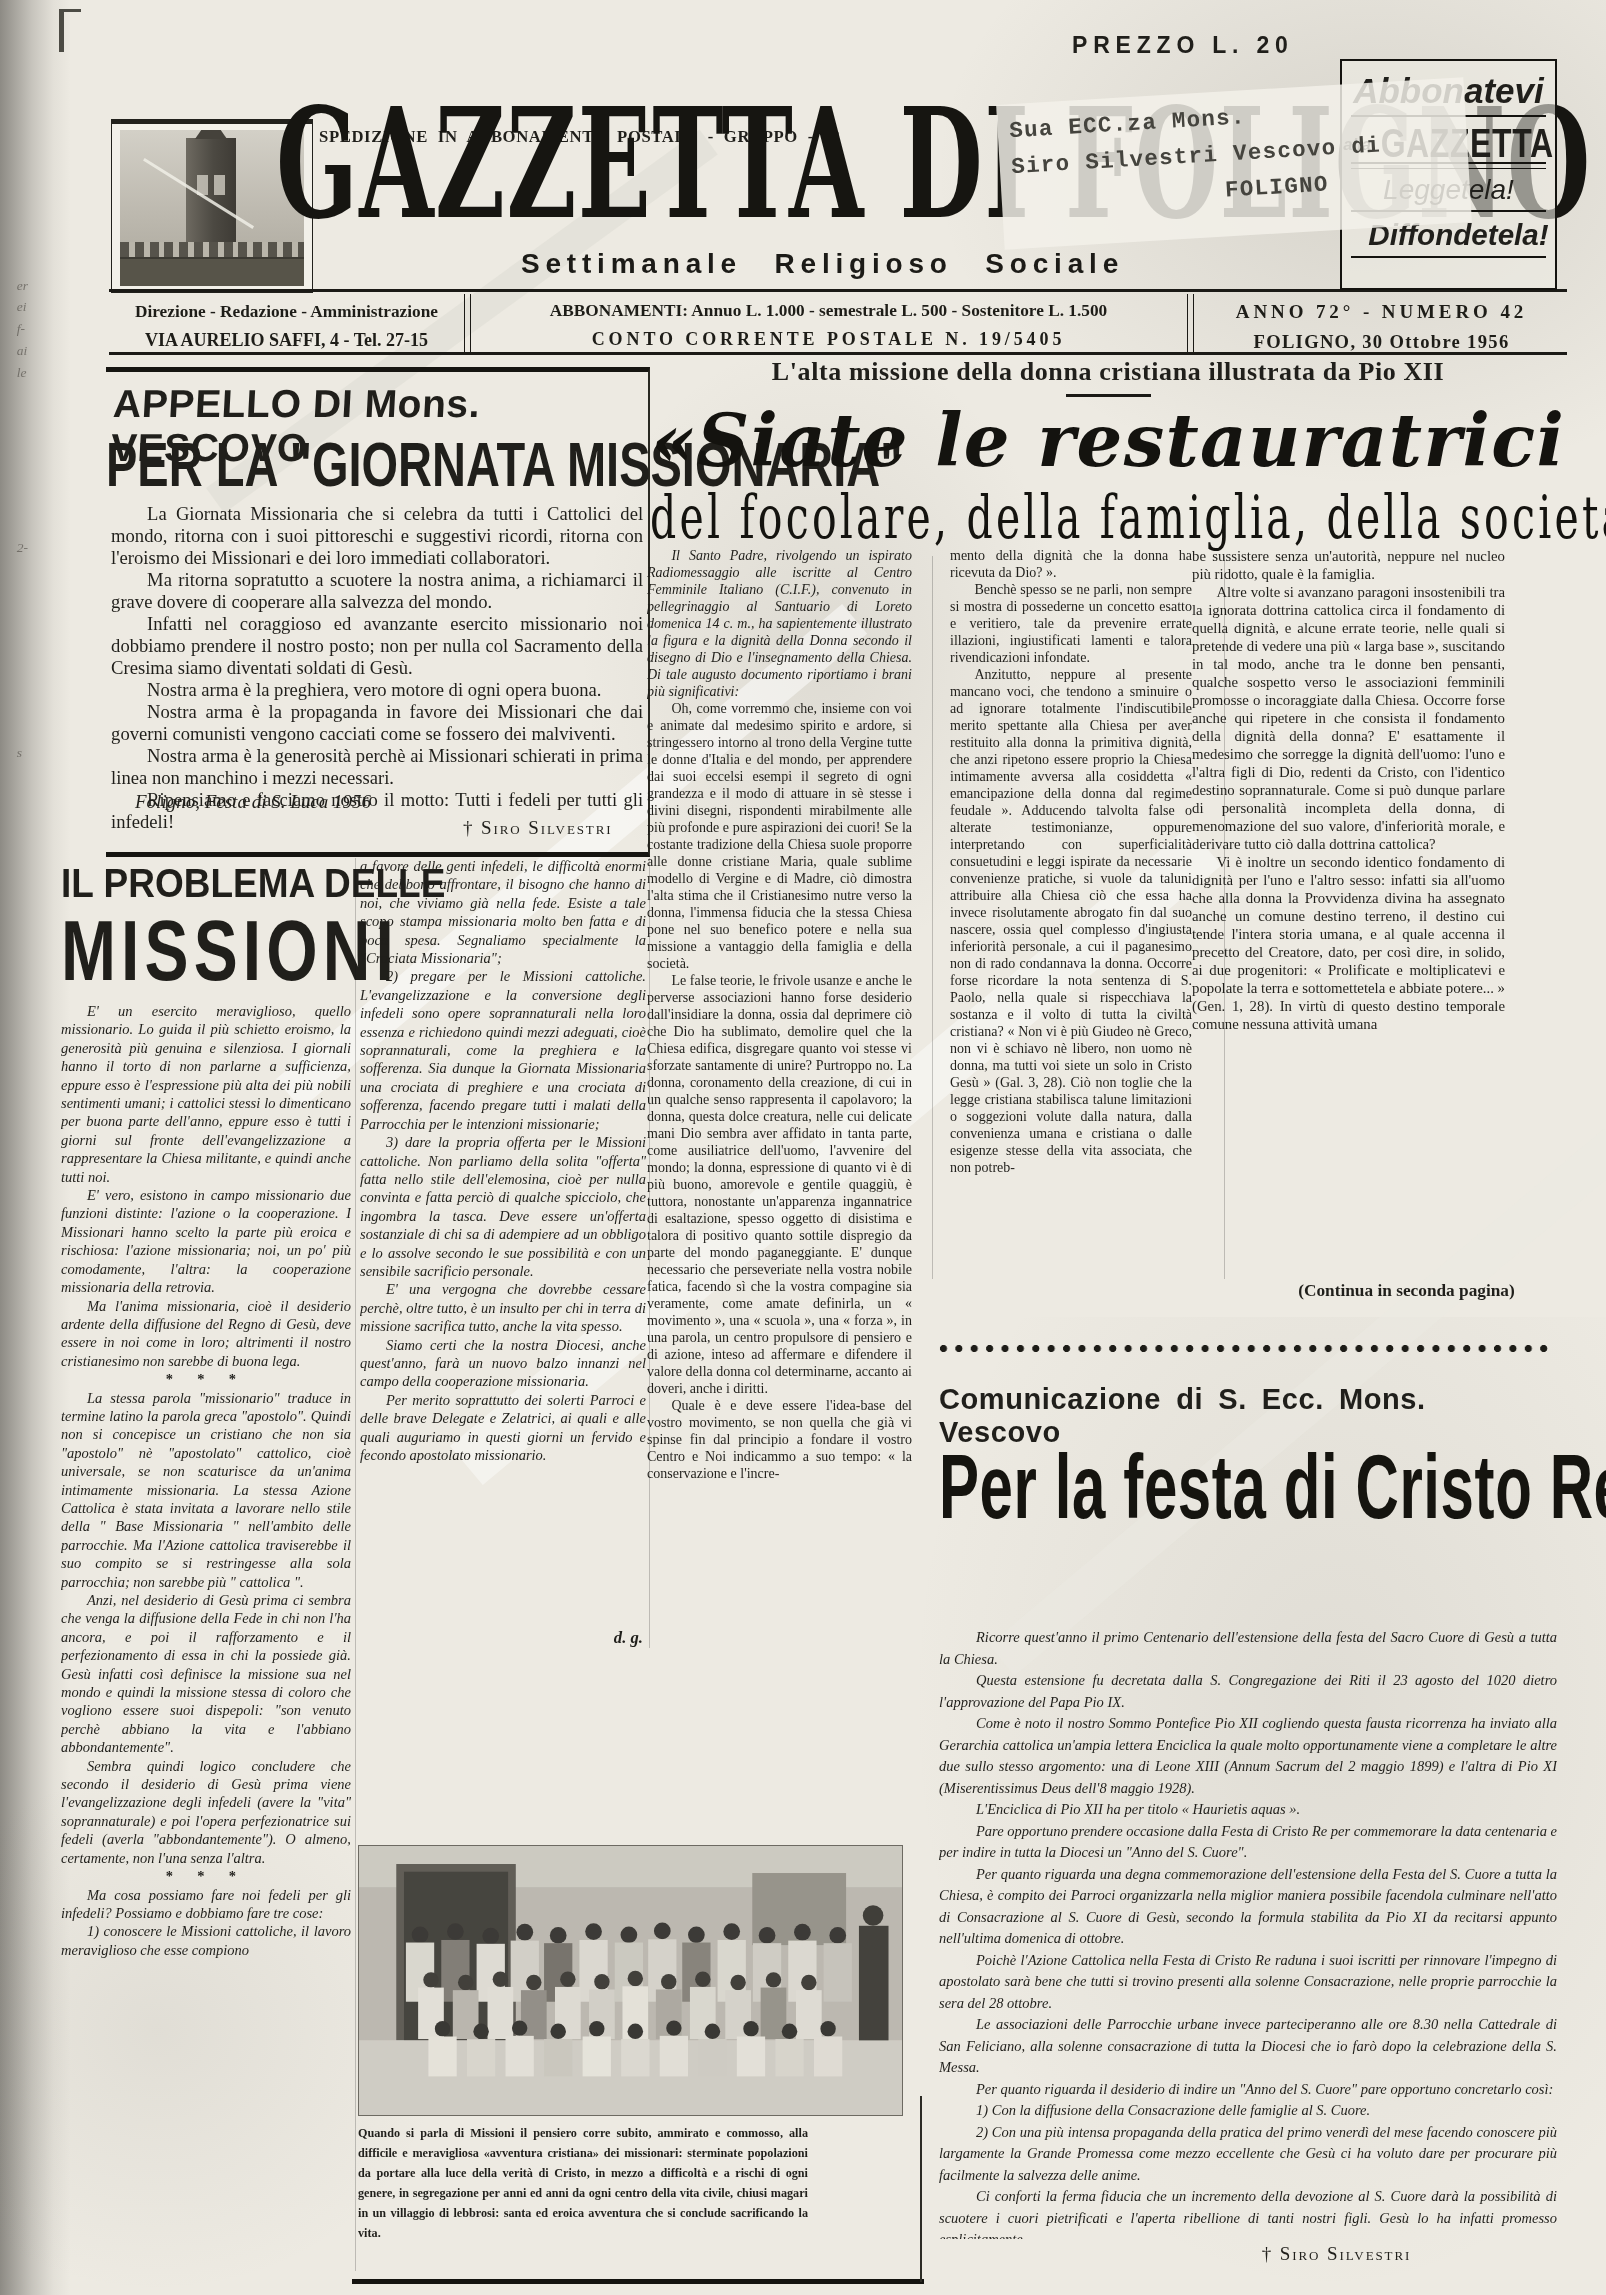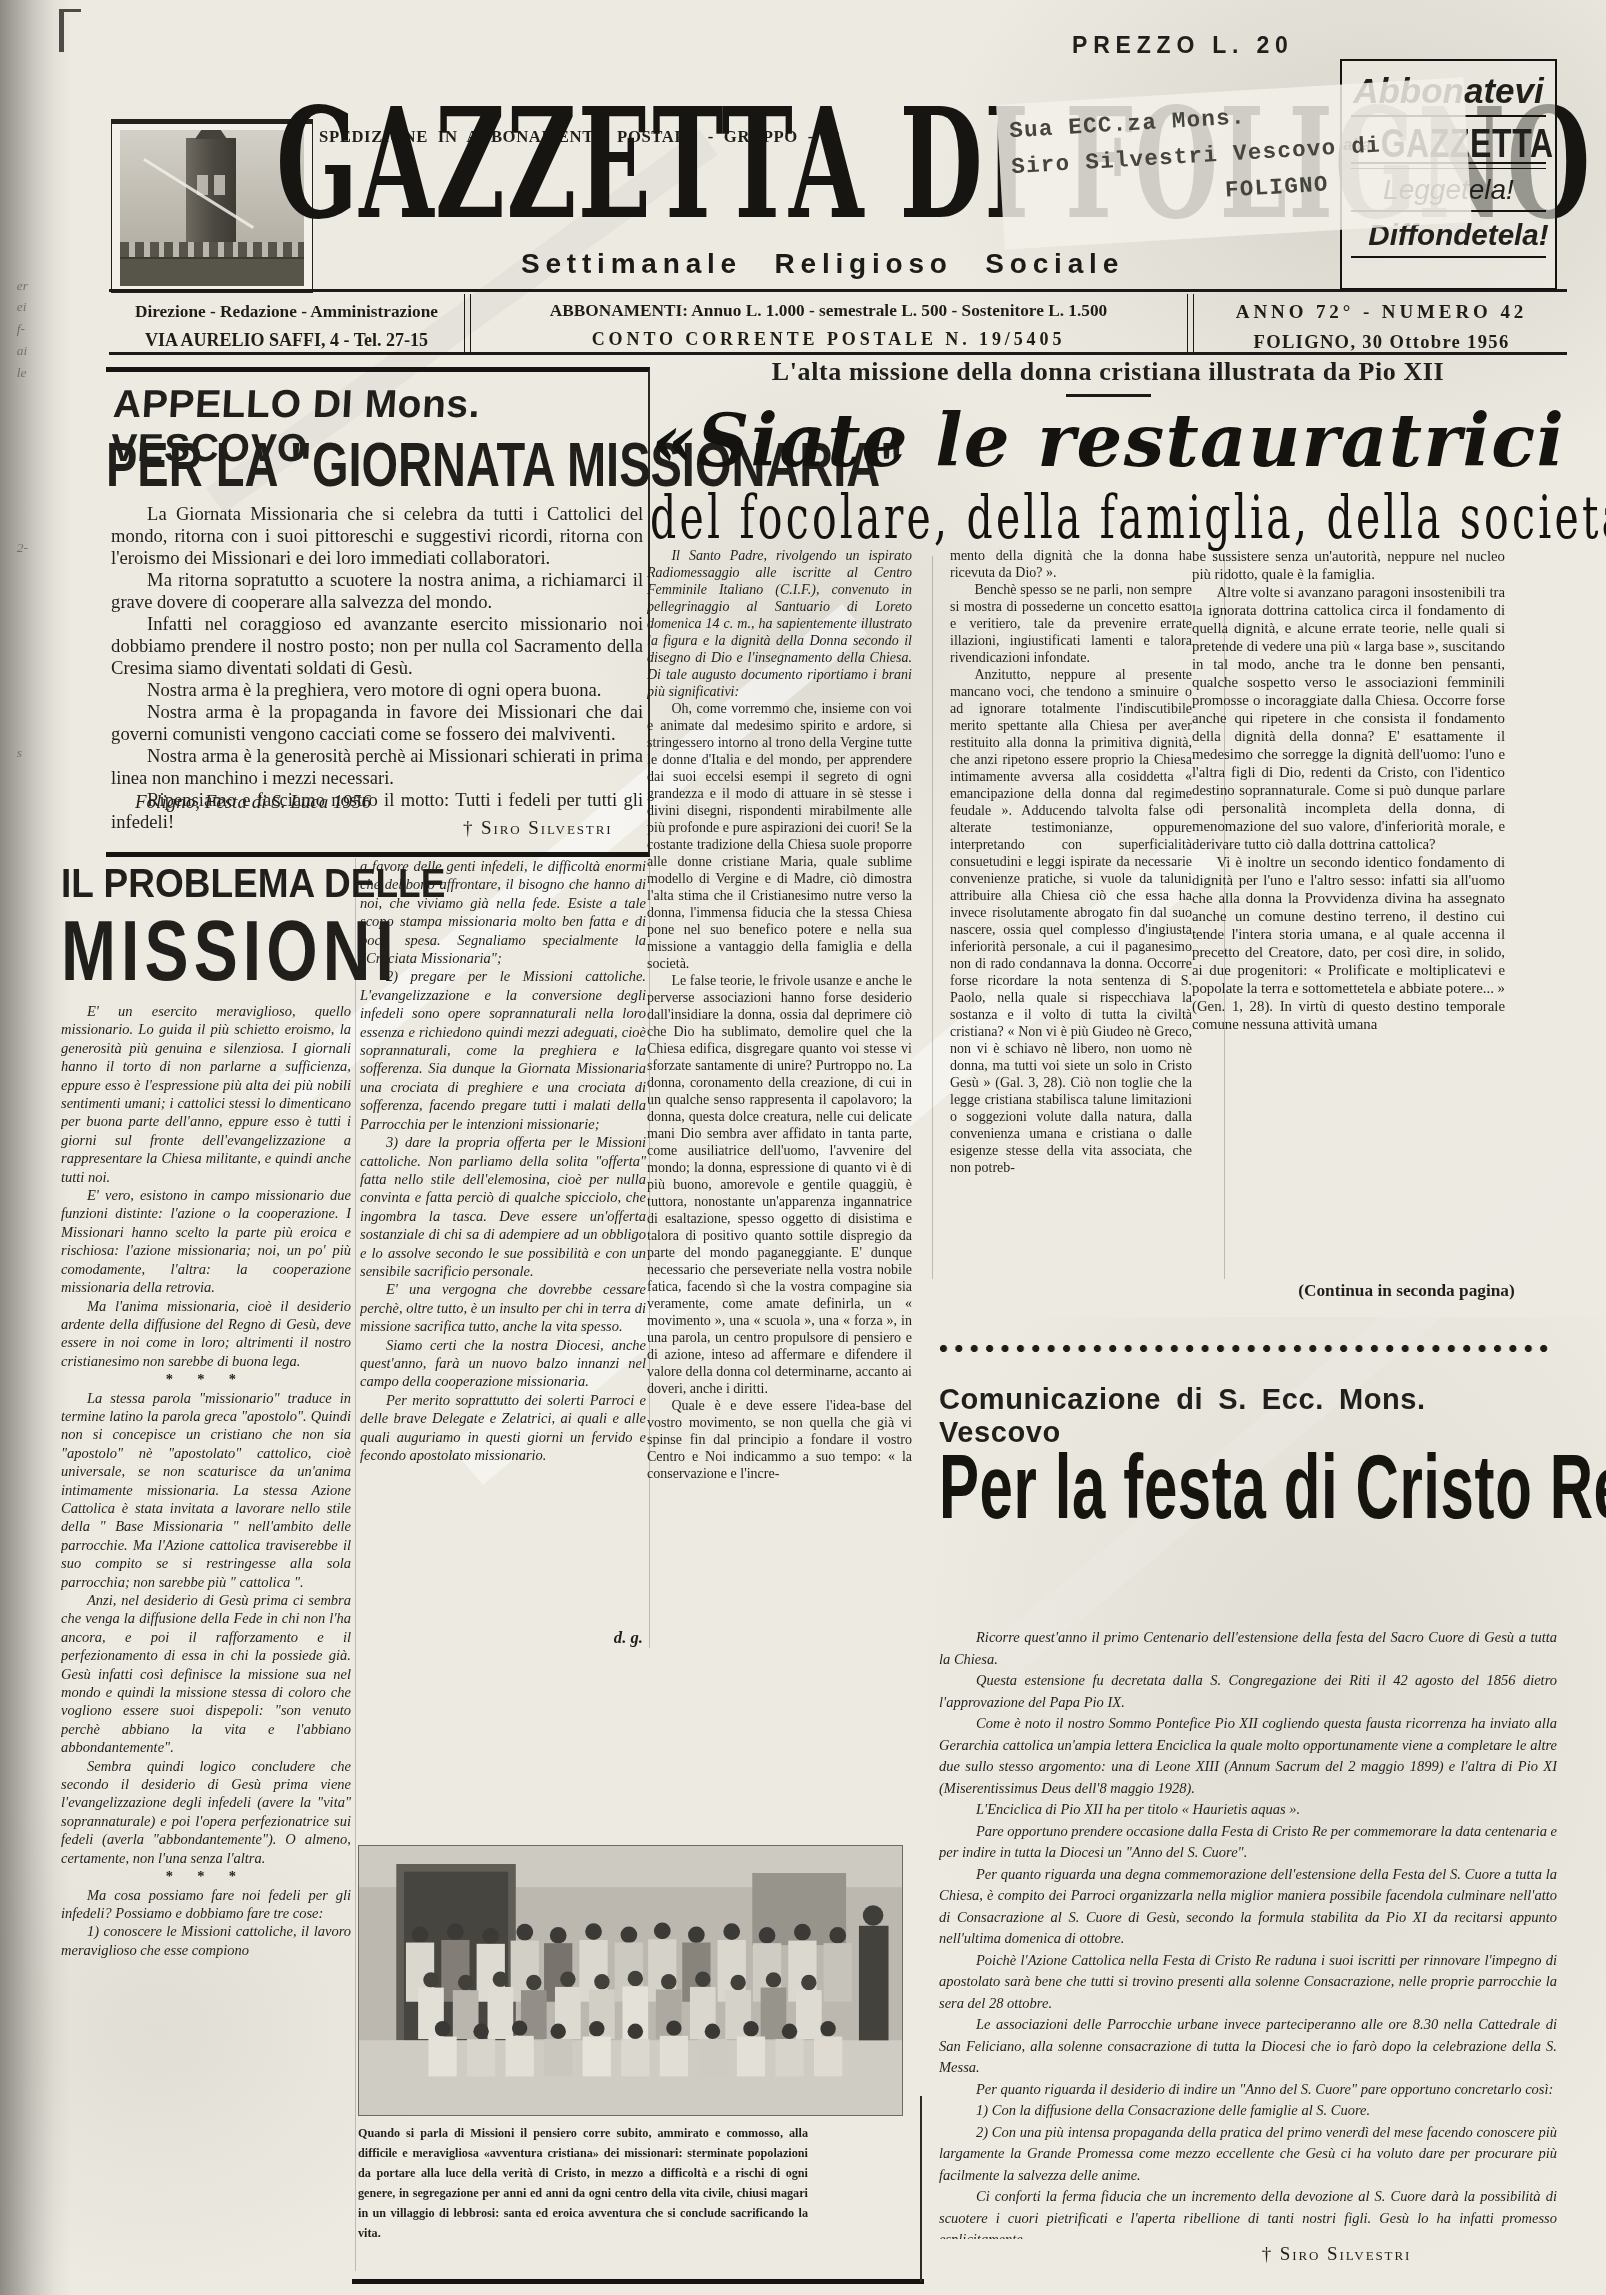--- a/index.html
+++ b/index.html
@@ -276,21 +276,21 @@
   <div class="abs vthin" style="left:355px;top:858px;height:1413px"></div>
   <div class="abs vthin" style="left:649px;top:858px;height:790px"></div>
   <div class="abs vthin" style="left:932px;top:556px;height:723px"></div>
   <div class="abs vthin" style="left:1224px;top:556px;height:723px"></div>
 
   <div class="abs dotrule"></div>
   <div class="abs fe-label">Comunicazione di S. Ecc. Mons. Vescovo</div>
   <div class="abs fe-title"><span class="stretch">Per la festa di Cristo Re</span></div>
   <div class="abs fe-body">
     <p>Ricorre quest'anno il primo Centenario dell'estensione della festa del Sacro Cuore di Gesù a tutta la Chiesa.</p>
-    <p>Questa estensione fu decretata dalla S. Congregazione dei Riti il 42 agosto del 1856 dietro l'approvazione del Papa Pio IX.</p>
+    <p>Questa estensione fu decretata dalla S. Congregazione dei Riti il 23 agosto del 1020 dietro l'approvazione del Papa Pio IX.</p>
     <p>Come è noto il nostro Sommo Pontefice Pio XII cogliendo questa fausta ricorrenza ha inviato alla Gerarchia cattolica un'ampia lettera Enciclica la quale molto opportunamente viene a completare le altre due sullo stesso argomento: una di Leone XIII (Annum Sacrum del 2 maggio 1899) e l'altra di Pio XI (Miserentissimus Deus dell'8 maggio 1928).</p>
     <p>L'Enciclica di Pio XII ha per titolo « Haurietis aquas ».</p>
     <p>Pare opportuno prendere occasione dalla Festa di Cristo Re per commemorare la data centenaria e per indire in tutta la Diocesi un "Anno del S. Cuore".</p>
     <p>Per quanto riguarda una degna commemorazione dell'estensione della Festa del S. Cuore a tutta la Chiesa, è compito dei Parroci organizzarla nella miglior maniera possibile facendola culminare nell'atto di Consacrazione al S. Cuore di Gesù, secondo la formula stabilita da Pio XI da recitarsi appunto nell'ultima domenica di ottobre.</p>
     <p>Poichè l'Azione Cattolica nella Festa di Cristo Re raduna i suoi iscritti per rinnovare l'impegno di apostolato sarà bene che tutti si trovino presenti alla solenne Consacrazione, nelle proprie parrocchie la sera del 28 ottobre.</p>
     <p>Le associazioni delle Parrocchie urbane invece parteciperanno alle ore 8.30 nella Cattedrale di San Feliciano, alla solenne consacrazione di tutta la Diocesi che io farò dopo la celebrazione della S. Messa.</p>
     <p>Per quanto riguarda il desiderio di indire un "Anno del S. Cuore" pare opportuno concretarlo così:</p>
     <p>1) Con la diffusione della Consacrazione delle famiglie al S. Cuore.</p>
     <p>2) Con una più intensa propaganda della pratica del primo venerdì del mese facendo conoscere più largamente la Grande Promessa come mezzo eccellente che Gesù ci ha voluto dare per procurare più facilmente la salvezza delle anime.</p>
     <p>Ci conforti la ferma fiducia che un incremento della devozione al S. Cuore darà la possibilità di scuotere i cuori pietrificati e l'aperta ribellione di tanti nostri figli. Gesù lo ha infatti promesso esplicitamente.</p>

